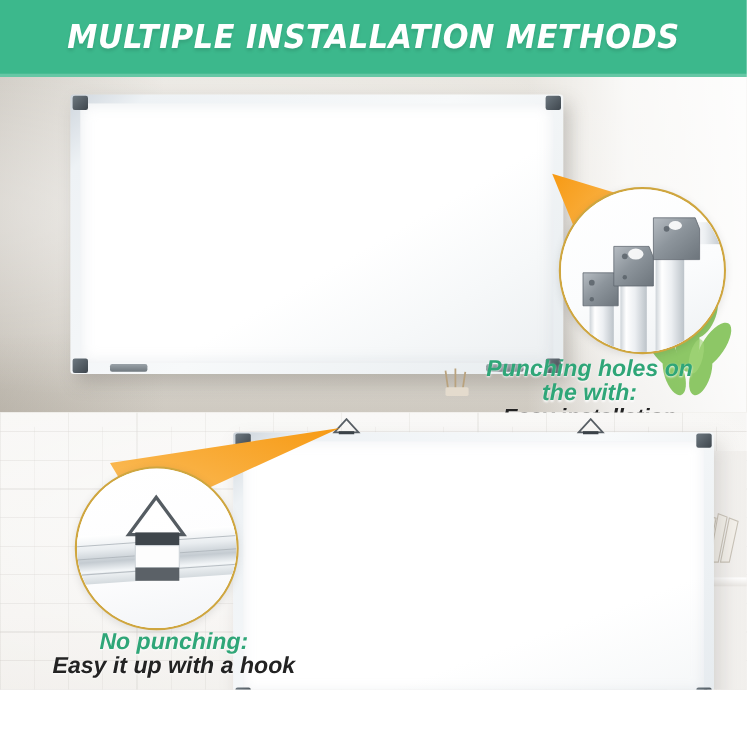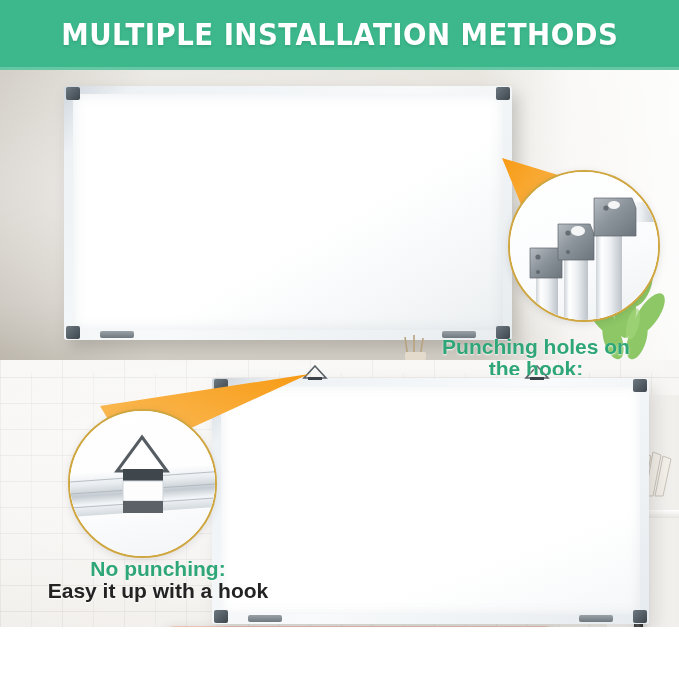--- a/index.html
+++ b/index.html
@@ -3,20 +3,21 @@
 <meta charset="utf-8">
 <style>
   html,body{margin:0;padding:0;background:#fff;}
   body{font-family:"Liberation Sans",sans-serif;}
 
   #page{
     position:relative;
     width:679px;height:627px;
     overflow:hidden;
     background:#ffffff;
+    font-style:italic;
   }
 
   
   #header-banner{
     position:absolute;left:0;top:0;width:679px;height:70px;
     background:#3cb88c;
     display:flex;align-items:center;justify-content:center;
     box-sizing:border-box;
   }
   #header-banner::after{
@@ -87,21 +88,21 @@
     position:absolute;left:399px;top:262px;width:34px;height:28px;
   }
 
   
   #top-plant{
     position:absolute;right:8px;top:188px;width:92px;height:120px;
   }
 
   
   #bottom-scene{
-    position:absolute;left:0;top:360px;width:679px;height:304px;
+    position:absolute;left:0;top:375px;width:679px;height:304px;
     overflow:hidden;
     background:linear-gradient(180deg,#f7f6f4 0%,#f4f2ef 60%,#efece8 100%);
   }
   #brick-wall{
     position:absolute;inset:0;
     background-image:
       repeating-linear-gradient(0deg, rgba(190,186,180,.40) 0 1px, rgba(0,0,0,0) 1px 26px),
       repeating-linear-gradient(90deg, rgba(190,186,180,.32) 0 1px, rgba(0,0,0,0) 1px 62px);
     opacity:.75;
   }
@@ -180,21 +181,21 @@
   
   #bottom-callout{left:68px;top:49px;width:145px;height:145px;}
   #bottom-callout-inner{
     position:absolute;inset:0;
     background:linear-gradient(170deg,#ffffff 0%,#fdfdfe 60%,#f2f4f6 100%);
   }
   #bottom-pointer{left:100px;top:0px;width:330px;height:120px;}
 
   
   #top-caption{
-    position:absolute;left:395px;top:266px;width:282px;
+    position:absolute;left:395px;top:255px;width:282px;
     text-align:center;
     line-height:1.04;
     z-index:6;
   }
   #bottom-caption{
     position:absolute;left:8px;top:198px;width:300px;
     text-align:center;
     line-height:1.06;
     z-index:6;
   }
@@ -321,21 +322,21 @@
           <g fill="#ffffff" opacity=".9">
             <ellipse cx="68" cy="59" rx="7" ry="5"></ellipse>
             <ellipse cx="104" cy="33" rx="6" ry="4"></ellipse>
           </g>
         </svg>
       </div>
     </div>
 
     <div id="top-caption">
       <span class="cap-green">Punching holes on</span>
-      <span class="cap-green">the hook:</span>
+      <span class="cap-green">the with:</span>
       <span class="cap-black">Easy installation</span>
 
     </div>
   </div>
 
   <div id="bottom-scene">
 
     <div id="brick-wall"></div>
     <div id="brick-wall-offset"></div>
     <div id="bottom-scene-shade"></div>

